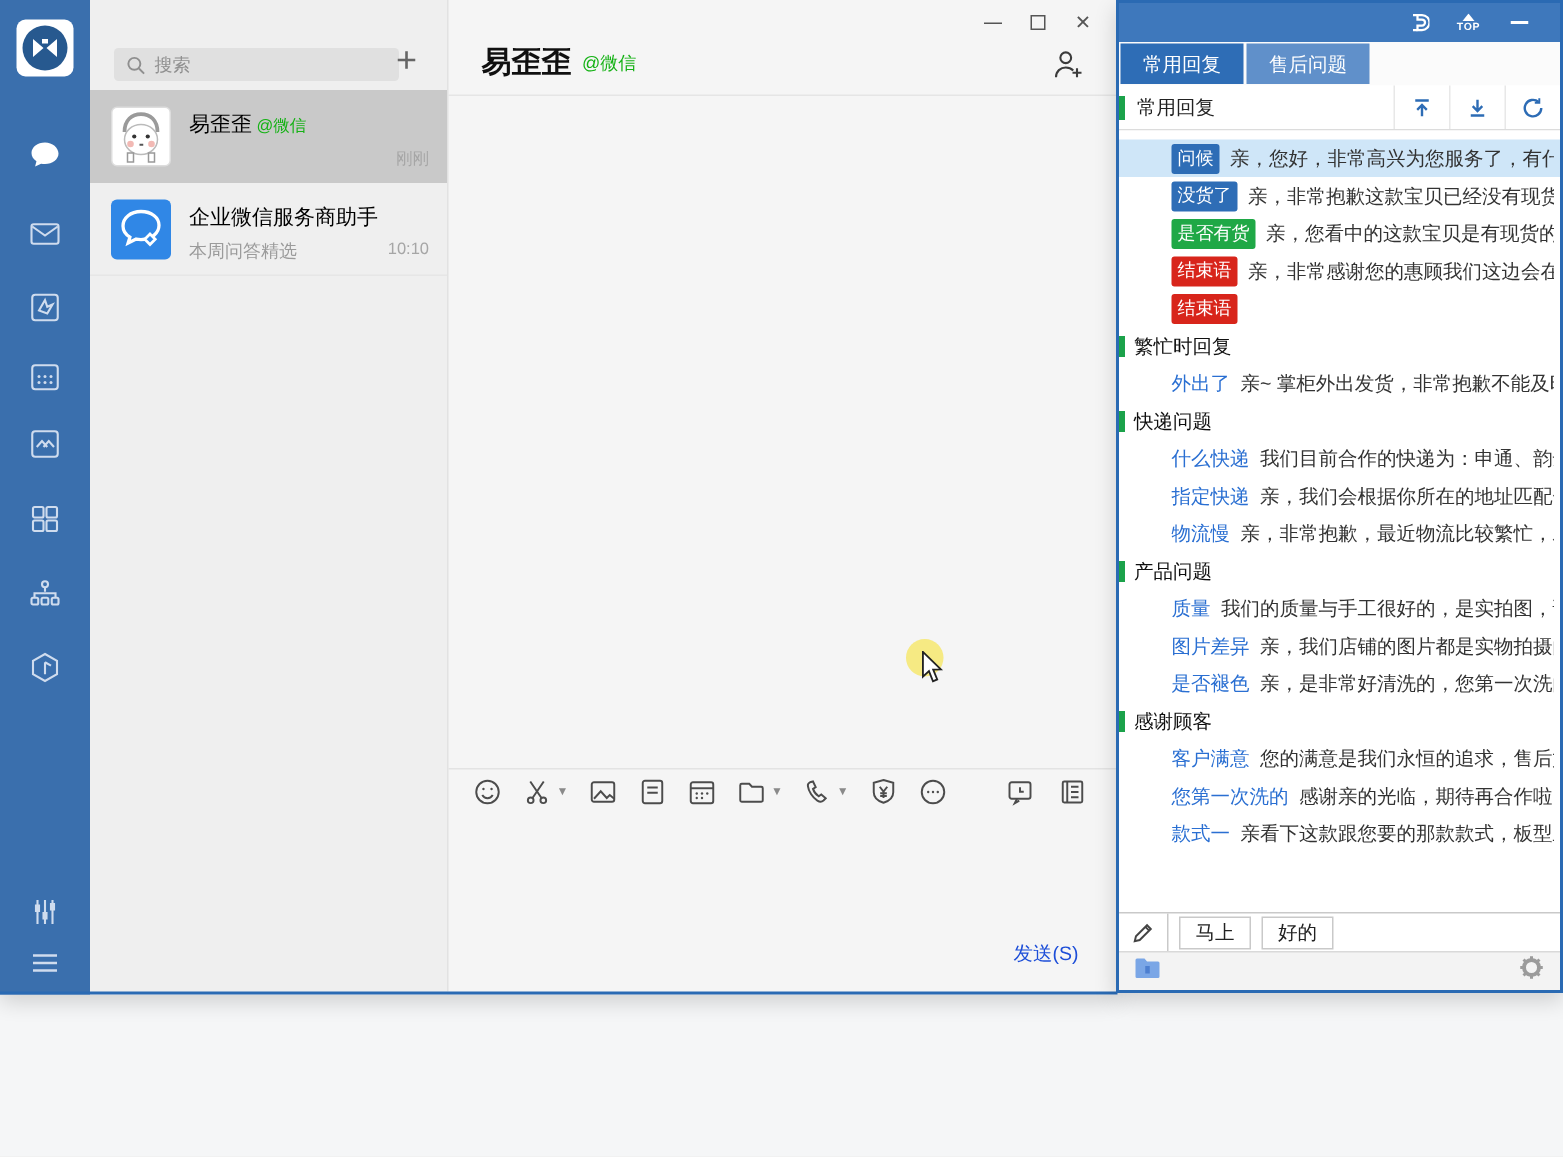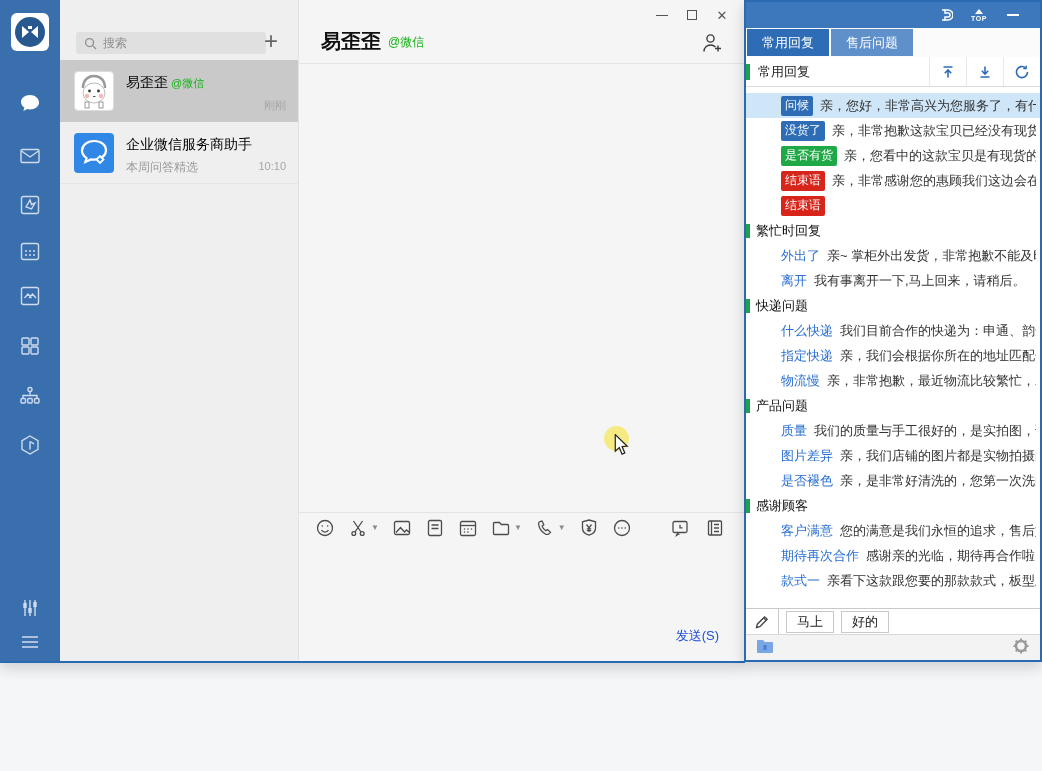--- a/index.html
+++ b/index.html
@@ -390,24 +390,20 @@
           <span class="ptag badge" style="background:#d8251b">结束语</span>
         </div>
         <div class="pgroup-header">
           <span class="greenbar"></span>
           <span>繁忙时回复</span>
         </div>
         <div class="prow">
           <span class="ptag link">外出了</span>
           <span class="ptext">亲~ 掌柜外出发货，非常抱歉不能及时...</span>
         </div>
-        <div class="prow">
-          <span class="ptag link">离开</span>
-          <span class="ptext">我有事离开一下,马上回来，请稍后。</span>
-        </div>
         <div class="pgroup-header">
           <span class="greenbar"></span>
           <span>快递问题</span>
         </div>
         <div class="prow">
           <span class="ptag link">什么快递</span>
           <span class="ptext">我们目前合作的快递为：申通、韵达...</span>
         </div>
         <div class="prow">
           <span class="ptag link">指定快递</span>
@@ -435,21 +431,21 @@
         </div>
         <div class="pgroup-header">
           <span class="greenbar"></span>
           <span>感谢顾客</span>
         </div>
         <div class="prow">
           <span class="ptag link">客户满意</span>
           <span class="ptext">您的满意是我们永恒的追求，售后如...</span>
         </div>
         <div class="prow">
-          <span class="ptag link">期待再次合作</span>
+          <span class="ptag link">您第一次洗的</span>
           <span class="ptext">感谢亲的光临，期待再合作啦!, ...</span>
         </div>
         <div class="prow">
           <span class="ptag link">款式一</span>
           <span class="ptext">亲看下这款跟您要的那款款式，板型上...</span>
         </div>
       </div>
 
     <div class="pquick">
       <span class="pq-pencil">

